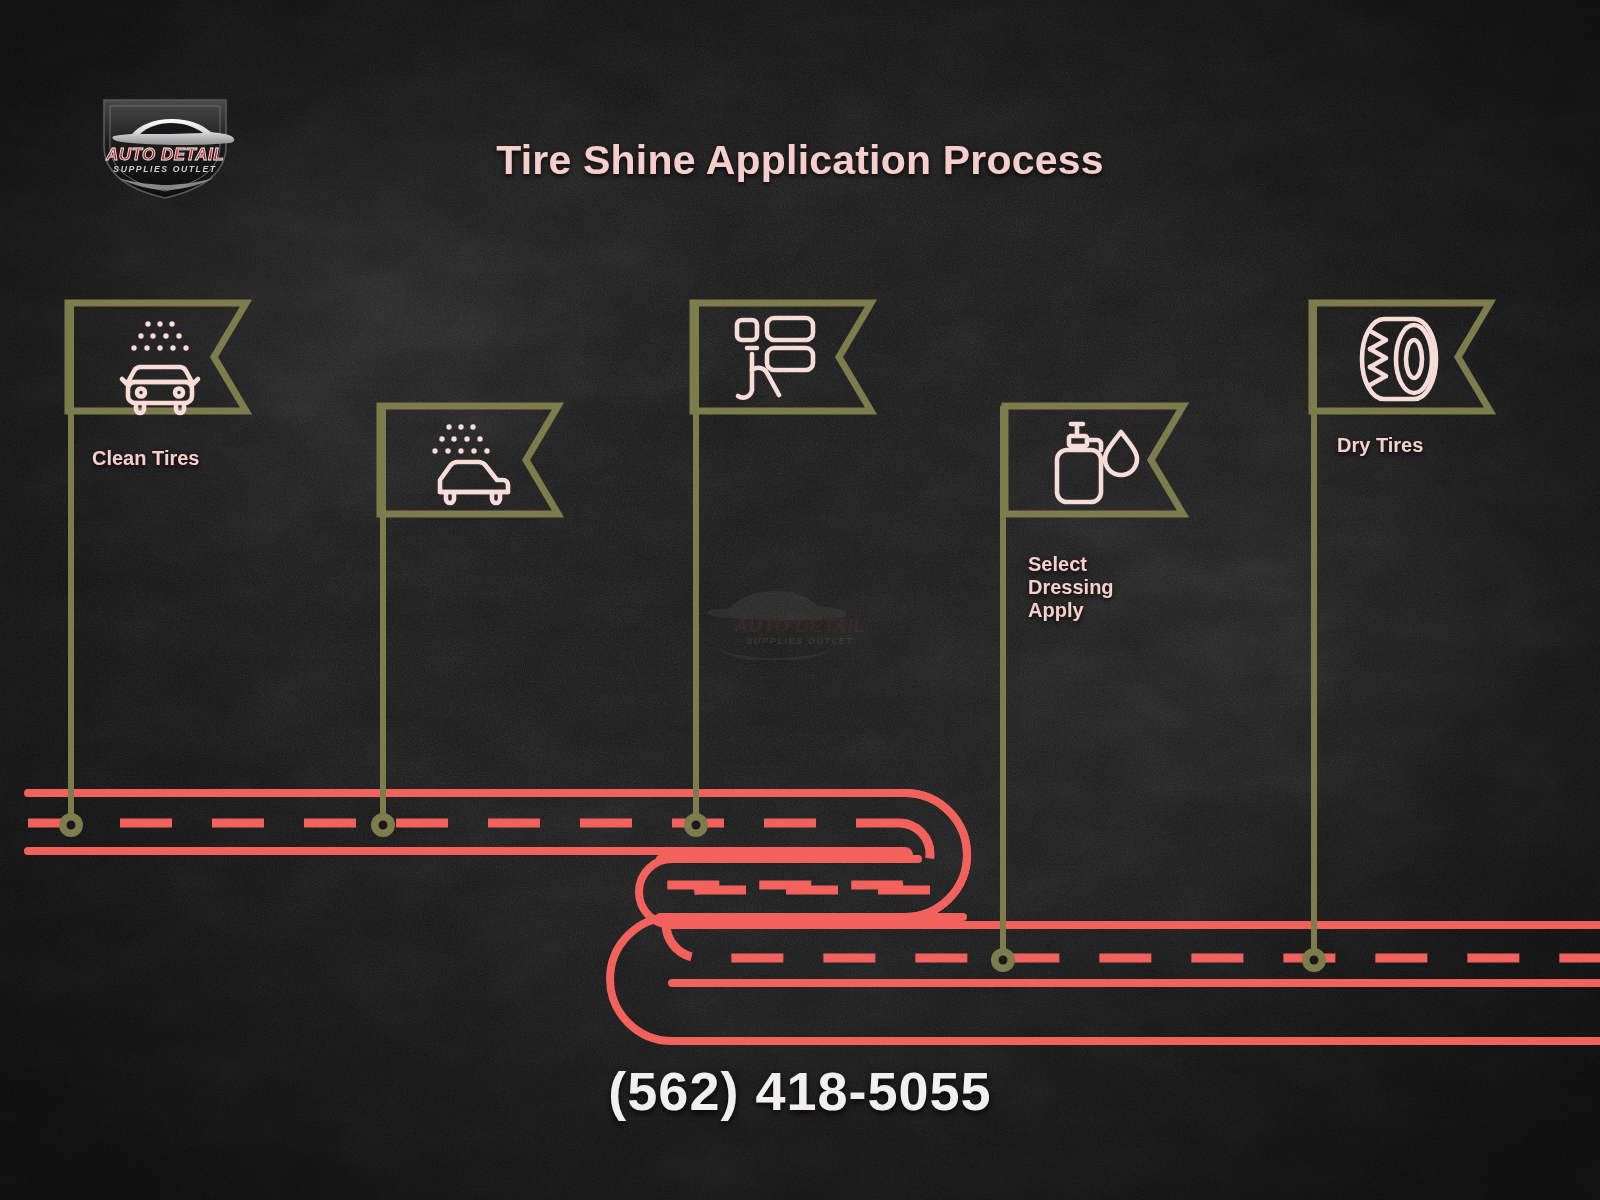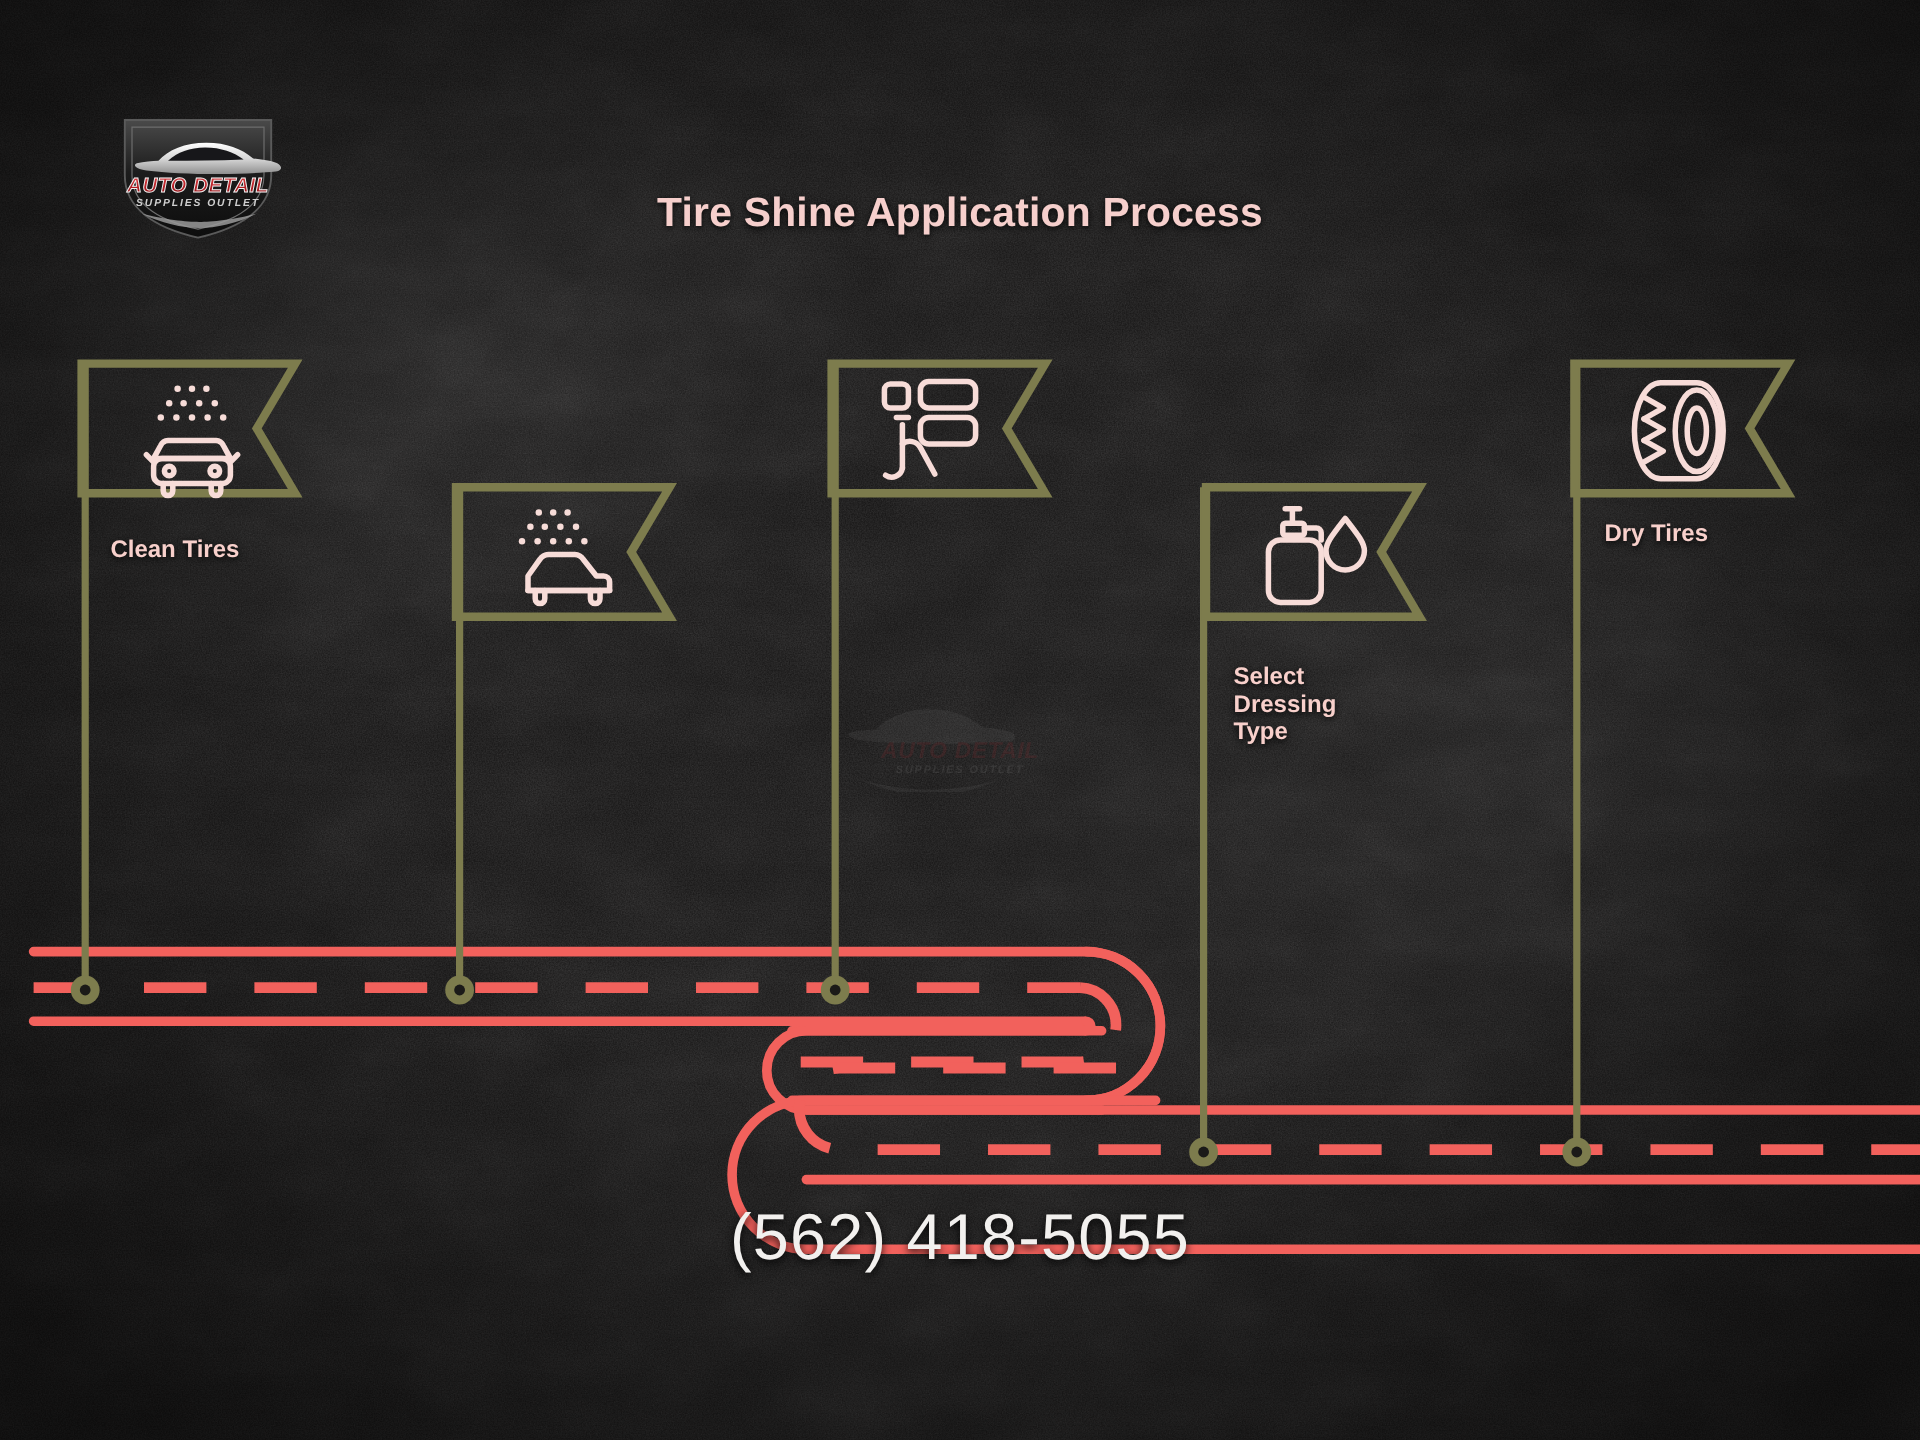--- a/index.html
+++ b/index.html
@@ -45,46 +45,46 @@
 
   
   #watermark {
     position:absolute; left:700px; top:570px;
     width:200px; height:90px;
     opacity:.20;
   }
 
   
   #title {
-    position:absolute; left:0; top:158px; width:1600px;
+    position:absolute; left:0; top:137px; width:1600px;
     text-align:center;
-    font-size:34px; font-weight:bold;
+    font-size:41px; font-weight:bold;
     color:#F6CFCC;
     letter-spacing:.2px;
     text-shadow:0 2px 5px rgba(0,0,0,.85);
   }
 
   
   #vec { position:absolute; left:0; top:0; width:1600px; height:1200px; }
 
   
   .step-label {
     position:absolute;
     font-size:20px; font-weight:bold;
     color:#F8D0CB;
     line-height:1.14;
     text-shadow:0 2px 5px rgba(0,0,0,.85);
     white-space:pre-line;
   }
 
   
   #phone {
-    position:absolute; left:0; top:1000px; width:1600px;
+    position:absolute; left:0; top:1060px; width:1600px;
     text-align:center;
-    font-size:54px; font-weight:normal;
+    font-size:54px; font-weight:bold;
     color:#F2F0EE;
     letter-spacing:1px;
     text-shadow:0 3px 7px rgba(0,0,0,.9);
   }
 </style>
 </head>
 <body>
 
 <div id="stage">
 
@@ -298,18 +298,18 @@
         <path d="M10 14 l16 9 l-16 9"></path>
         <path d="M10 32 l16 9 l-16 9"></path>
         <path d="M10 50 l16 9 l-16 9"></path>
       </g>
     </g>
   </svg>
 
   <div class="step-label" style="left:92px;  top:447px;">Clean Tires</div>
   <div class="step-label" style="left:1028px;top:553px;">Select
 Dressing
-Type</div>
+Apply</div>
   <div class="step-label" style="left:1337px;top:434px;">Dry Tires</div>
 
   <div id="phone">(562) 418-5055</div>
 
 </div>
 
 </body></html>

